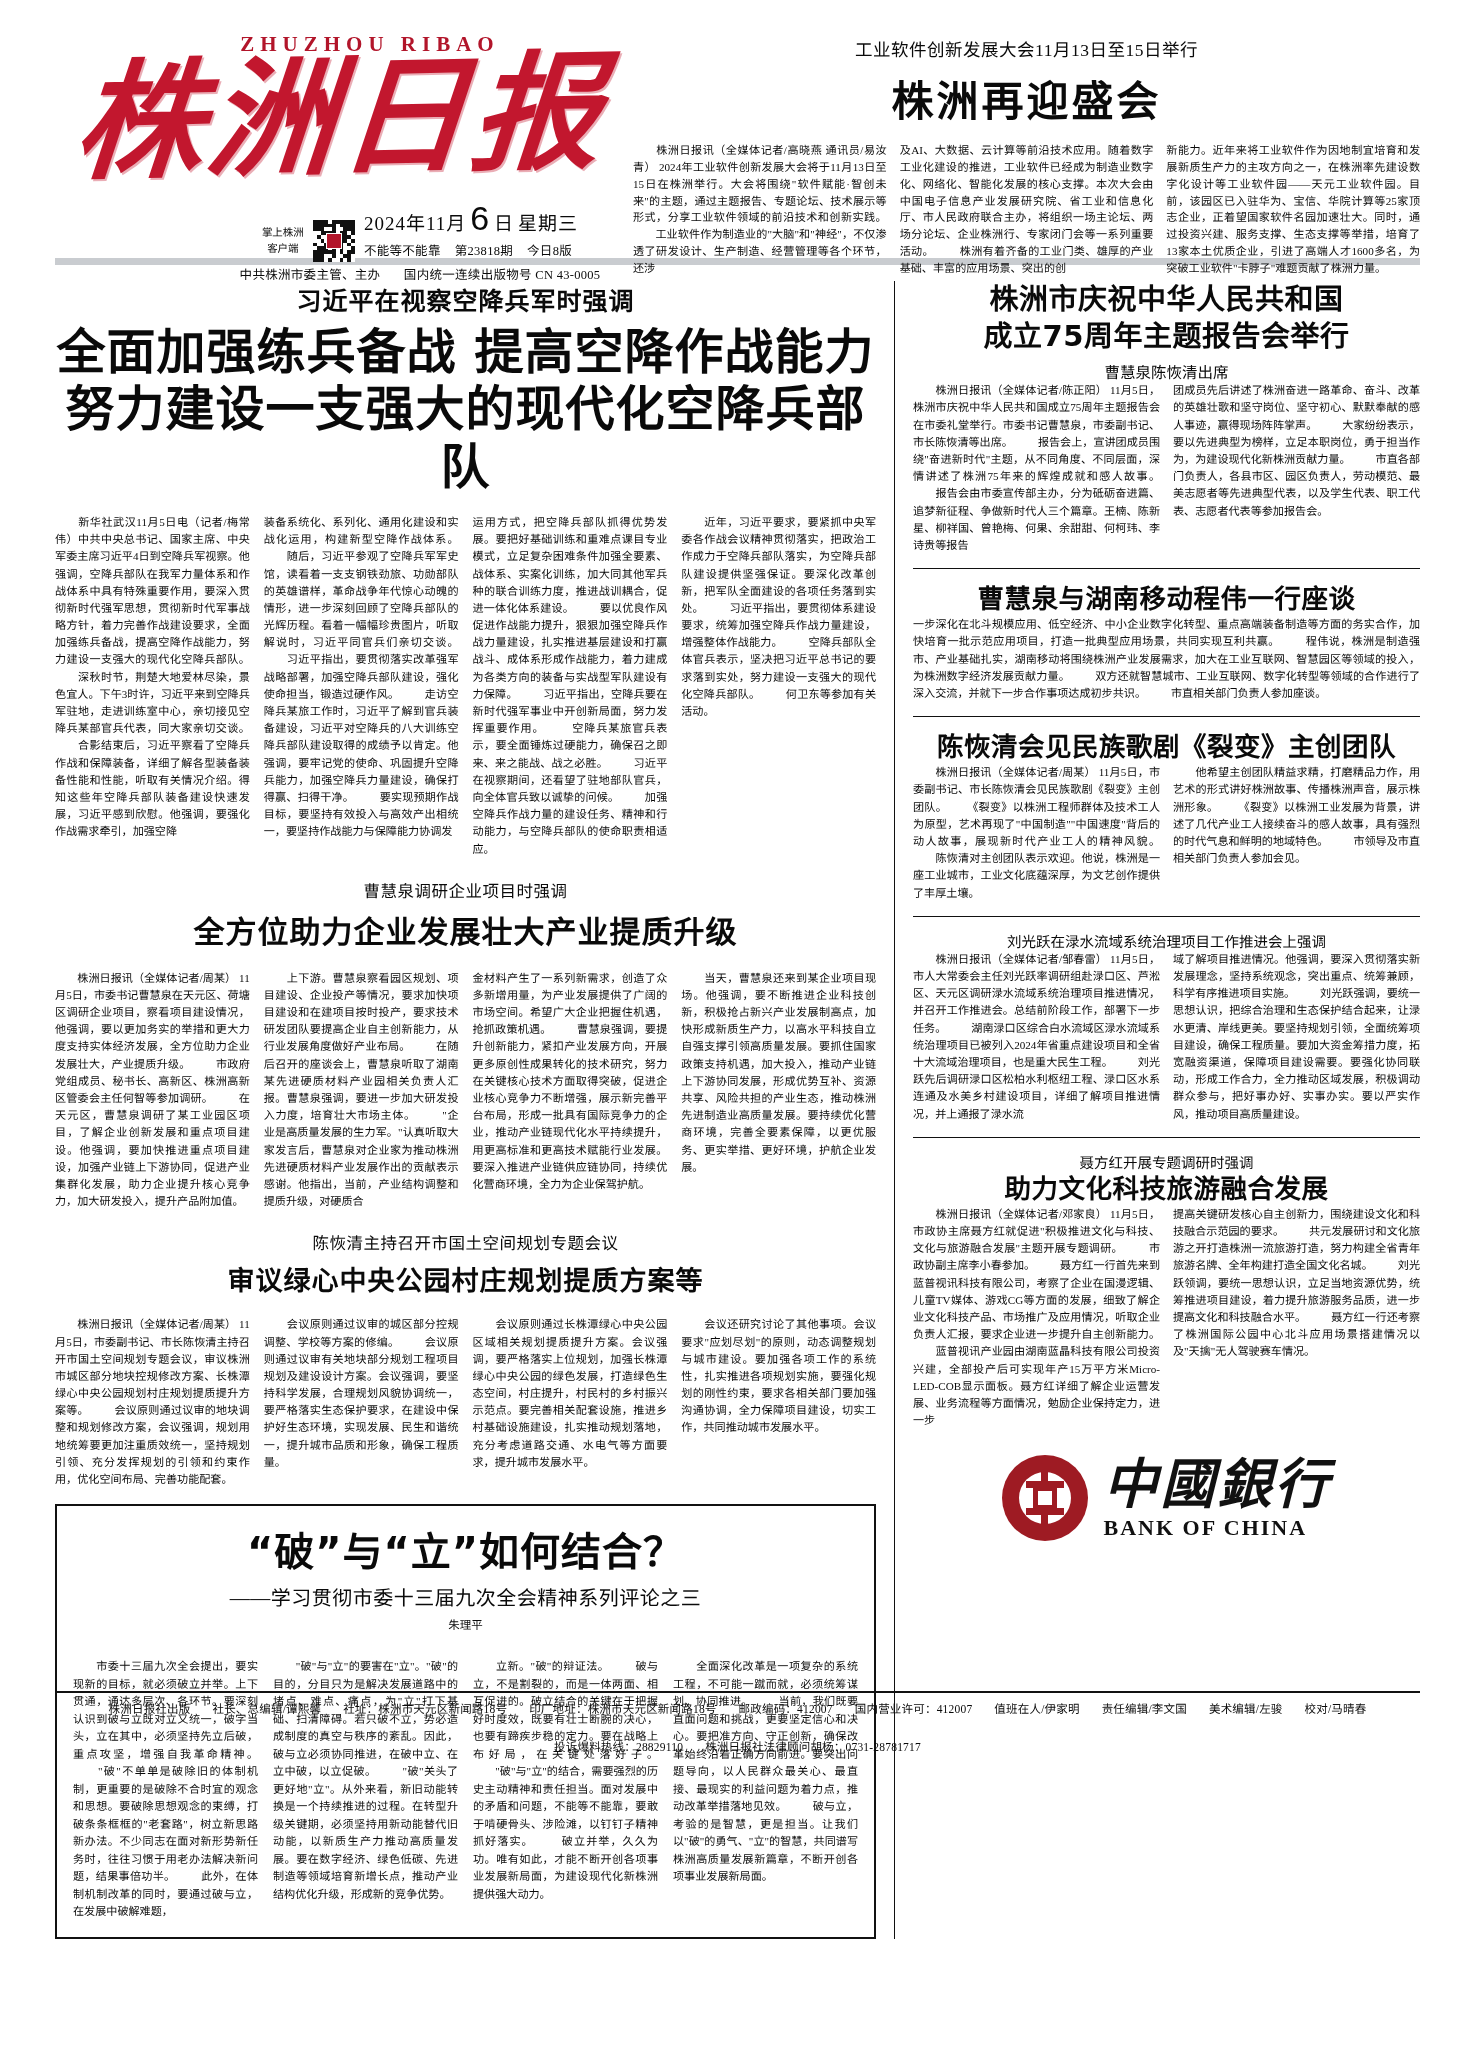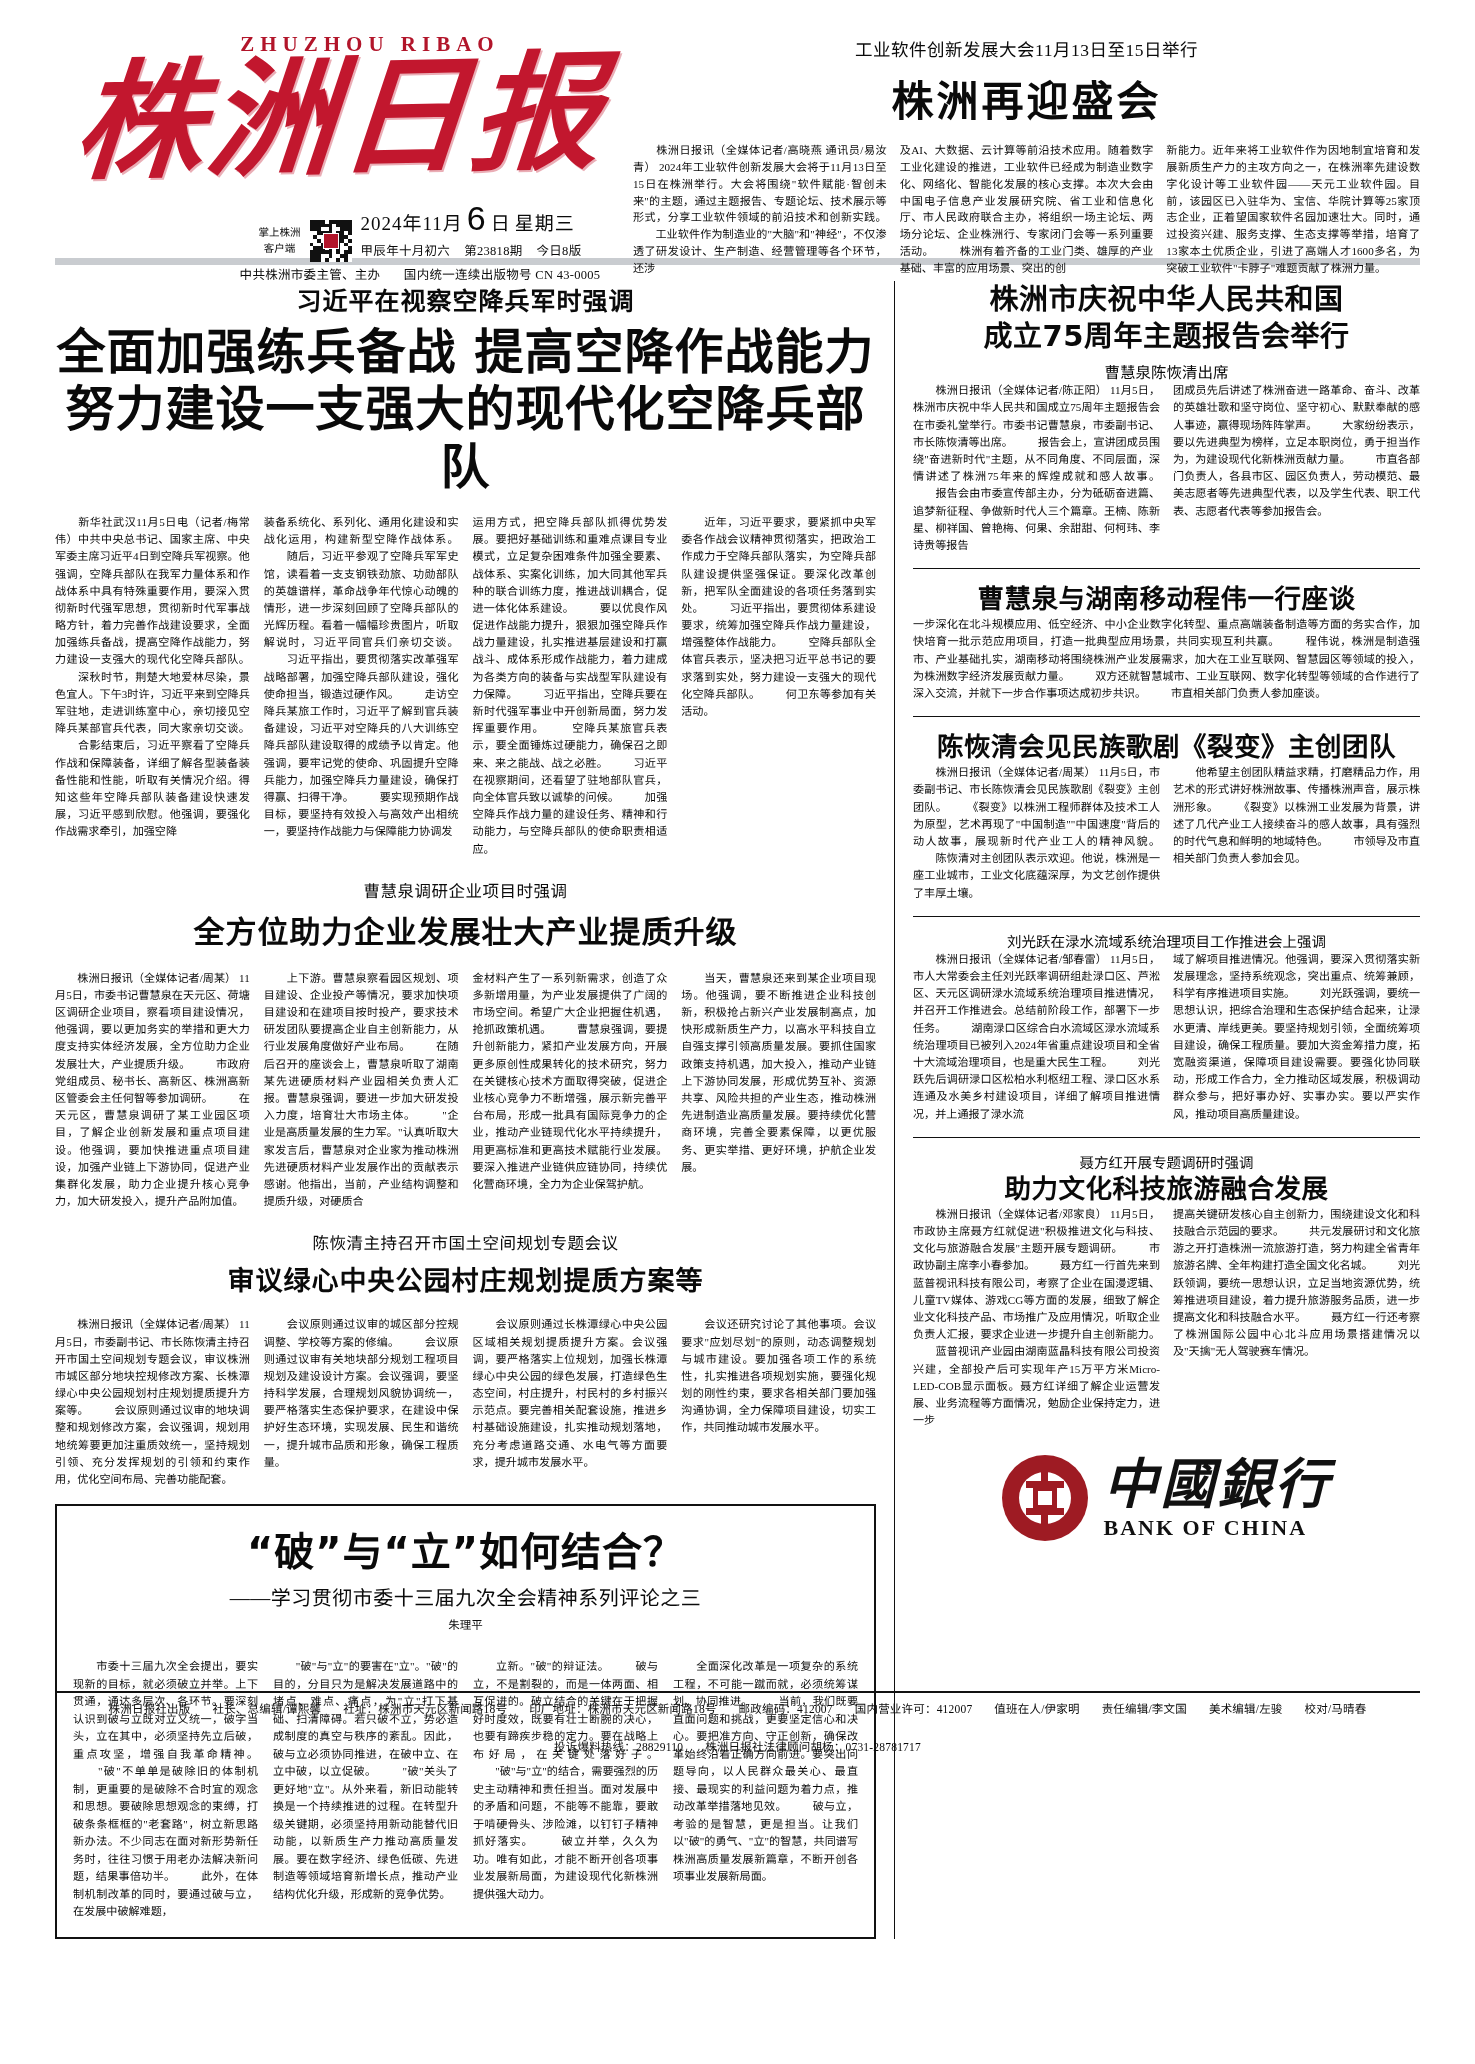--- a/index.html
+++ b/index.html
@@ -280,21 +280,21 @@
           <div class="qr-center"></div>
         </div>
         <div class="pub-date">
           <div class="l1">
             <span>2024年11月</span>
             <span class="big">6</span>
             <span>日</span>
             <span>星期三</span>
           </div>
           <div class="l2">
-            <span>甲辰年十月初六</span>
+            <span>不能等不能靠</span>
             <span>第23818期</span>
             <span>今日8版</span>
           </div>
         </div>
       </div>
       <div class="pub-foot">
         <span>中共株洲市委主管、主办</span>
         <span>国内统一连续出版物号 CN 43-0005</span>
       </div>
     </div>

